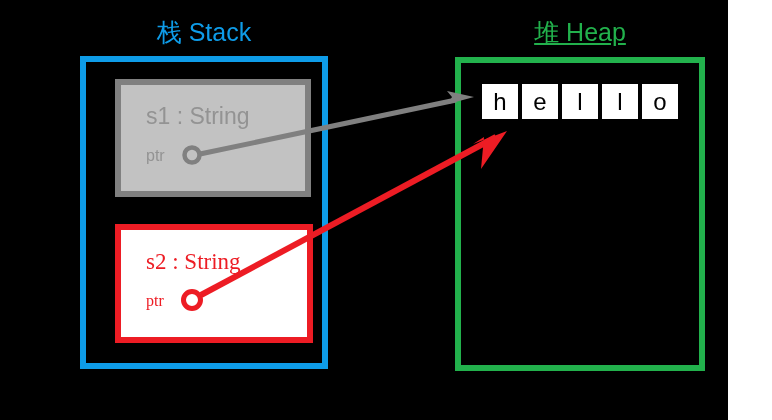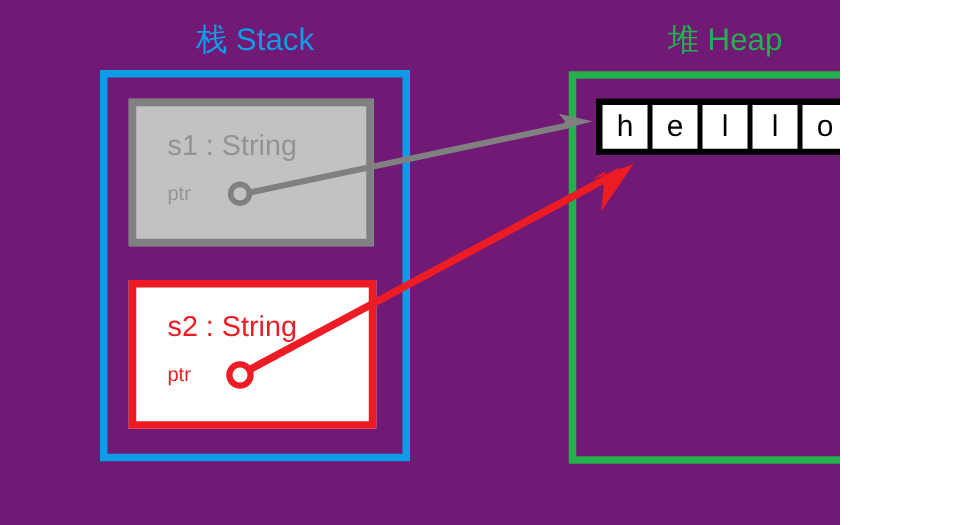--- a/index.html
+++ b/index.html
@@ -5,23 +5,23 @@
   html, body {
     margin: 0;
     padding: 0;
     background: #ffffff;
   }
   body {
     font-family: "Liberation Sans", "DejaVu Sans", sans-serif;
   }
   #canvas {
     position: relative;
-    width: 672px;
+    width: 728px;
     height: 420px;
-    background: #701a75;
+    background: #000000;
     overflow: hidden;
   }
   .title {
     position: absolute;
     font-size: 25px;
     font-weight: 400;
     line-height: 1;
     white-space: nowrap;
   }
   #stack-title {
@@ -30,20 +30,21 @@
     width: 408px;
     text-align: center;
     color: #0e9ce8;
   }
   #heap-title {
     left: 456px;
     top: 20px;
     width: 248px;
     text-align: center;
     color: #22b14c;
+    text-decoration: underline;
   }
   .region-box {
     position: absolute;
     box-sizing: border-box;
     background: transparent;
   }
   #stack-region {
     left: 80px;
     top: 56px;
     width: 248px;
@@ -53,36 +54,38 @@
   #heap-region {
     left: 455px;
     top: 57px;
     width: 250px;
     height: 314px;
     border: 6px solid #22b14c;
   }
   .var-box {
     position: absolute;
     box-sizing: border-box;
+    margin-left: 12px;
   }
   #s1-box {
     left: 103px;
     top: 79px;
     width: 196px;
     height: 118px;
     border: 6px solid #808080;
     background: #c2c2c2;
   }
   #s2-box {
     left: 103px;
     top: 224px;
     width: 198px;
     height: 119px;
     border: 6px solid #ed1c24;
     background: #ffffff;
+    font-family: Liberation Serif, serif;
   }
   .var-type {
     position: absolute;
     left: 25px;
     top: 20px;
     font-size: 23px;
     line-height: 1;
     white-space: nowrap;
   }
   .var-ptr {

